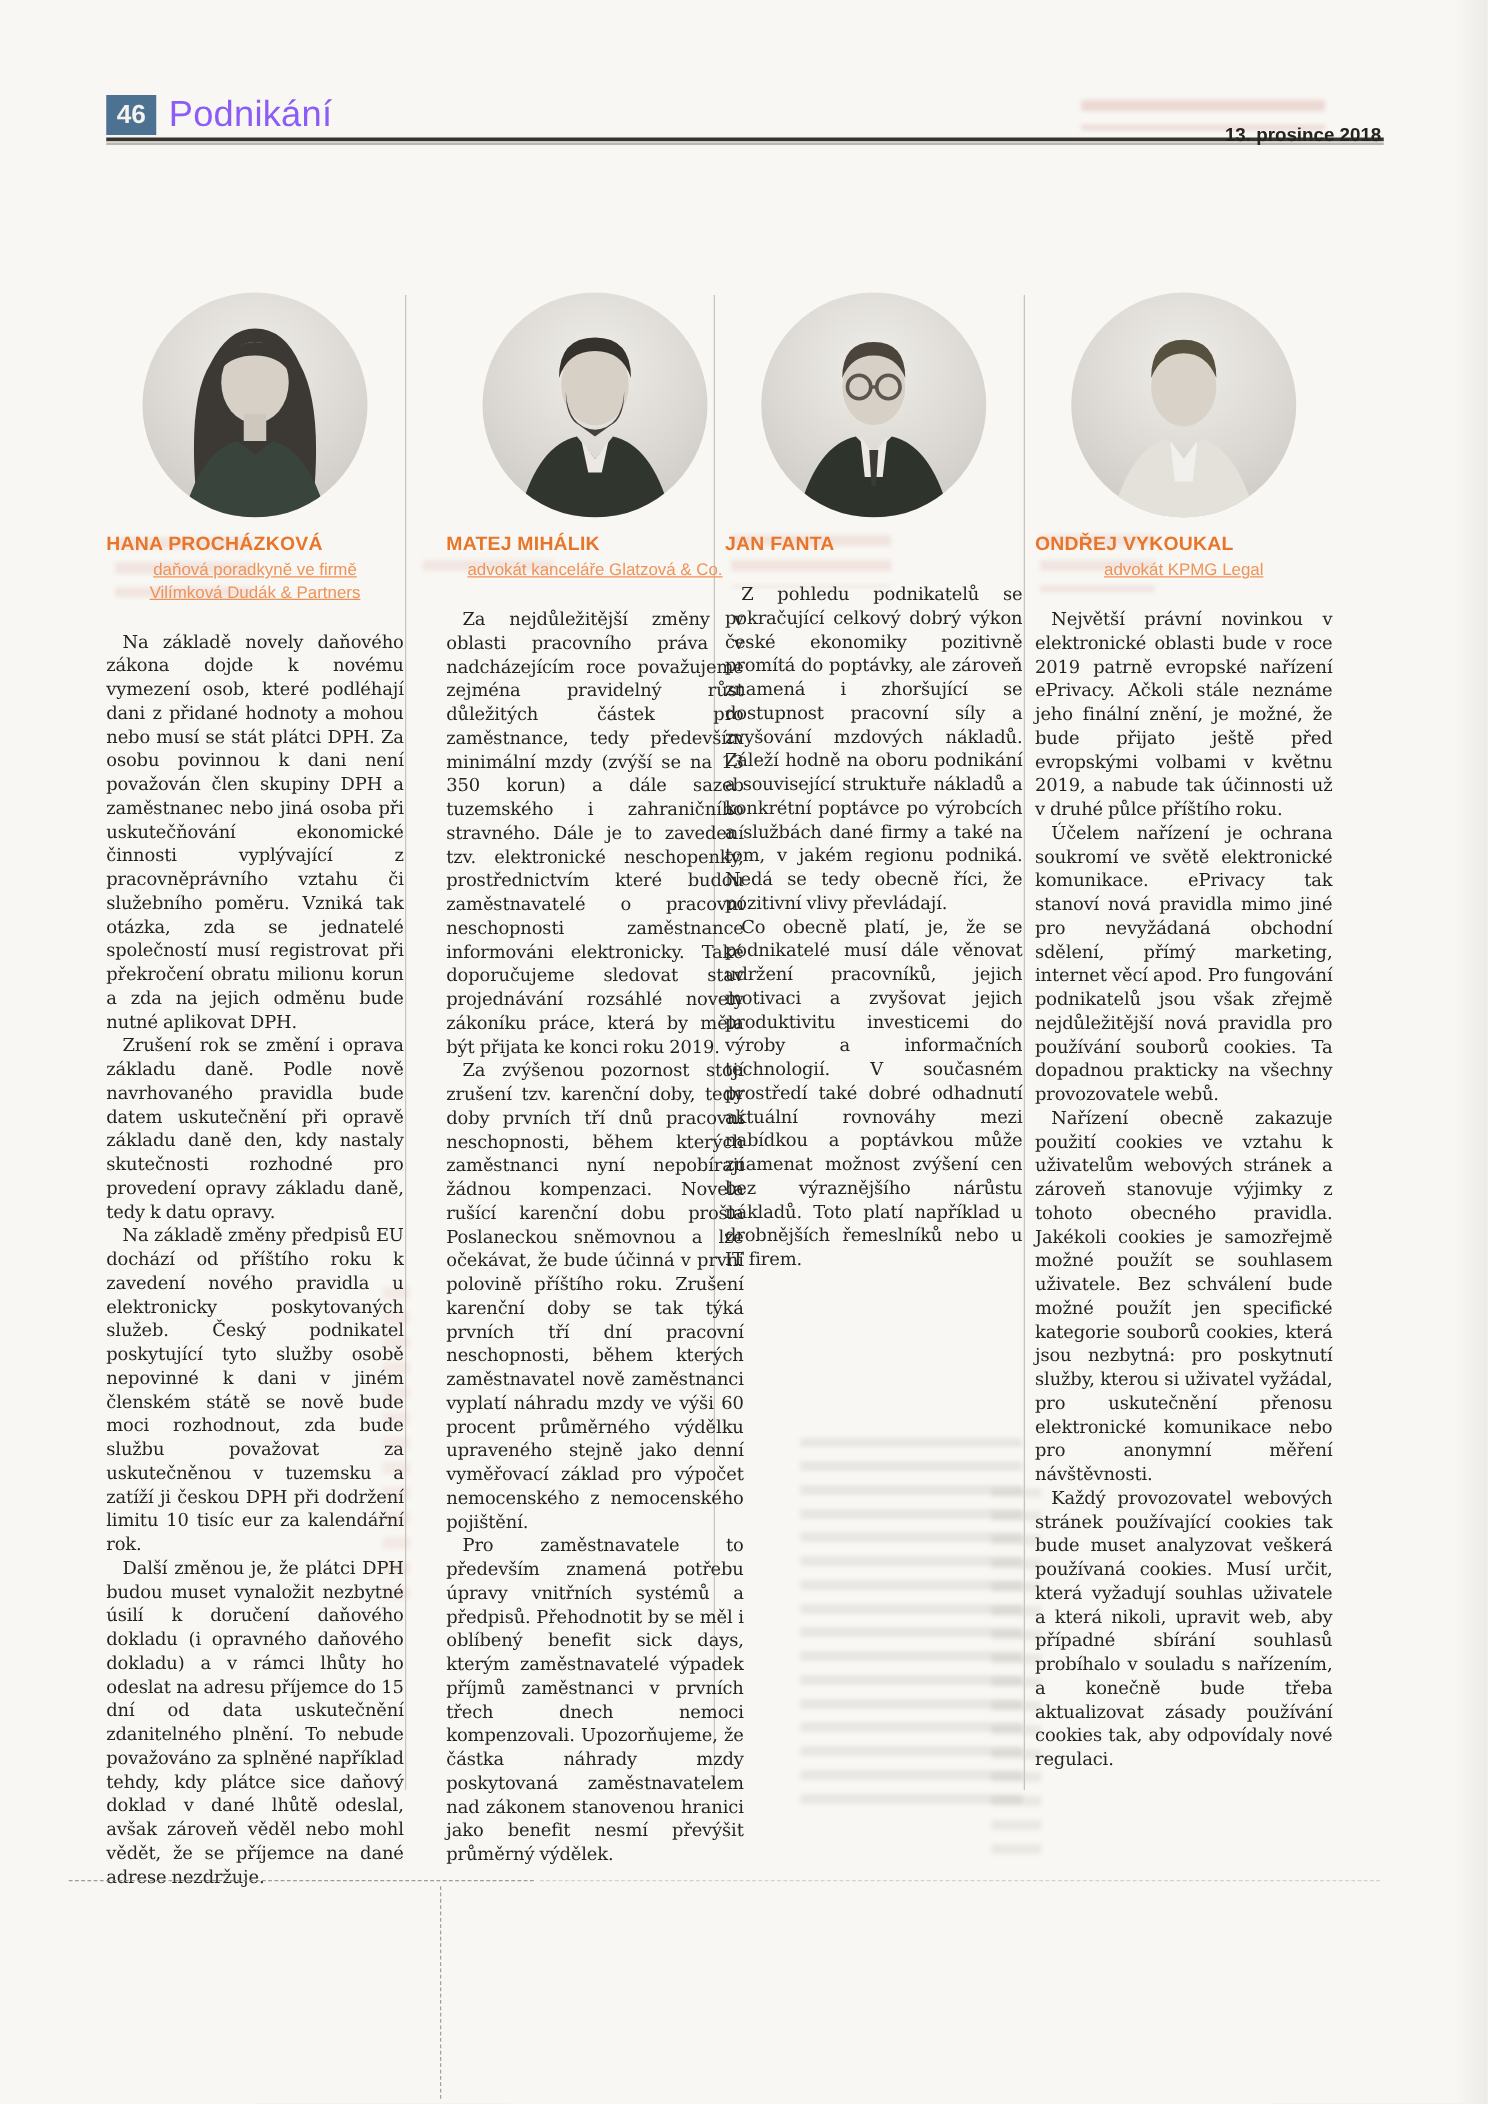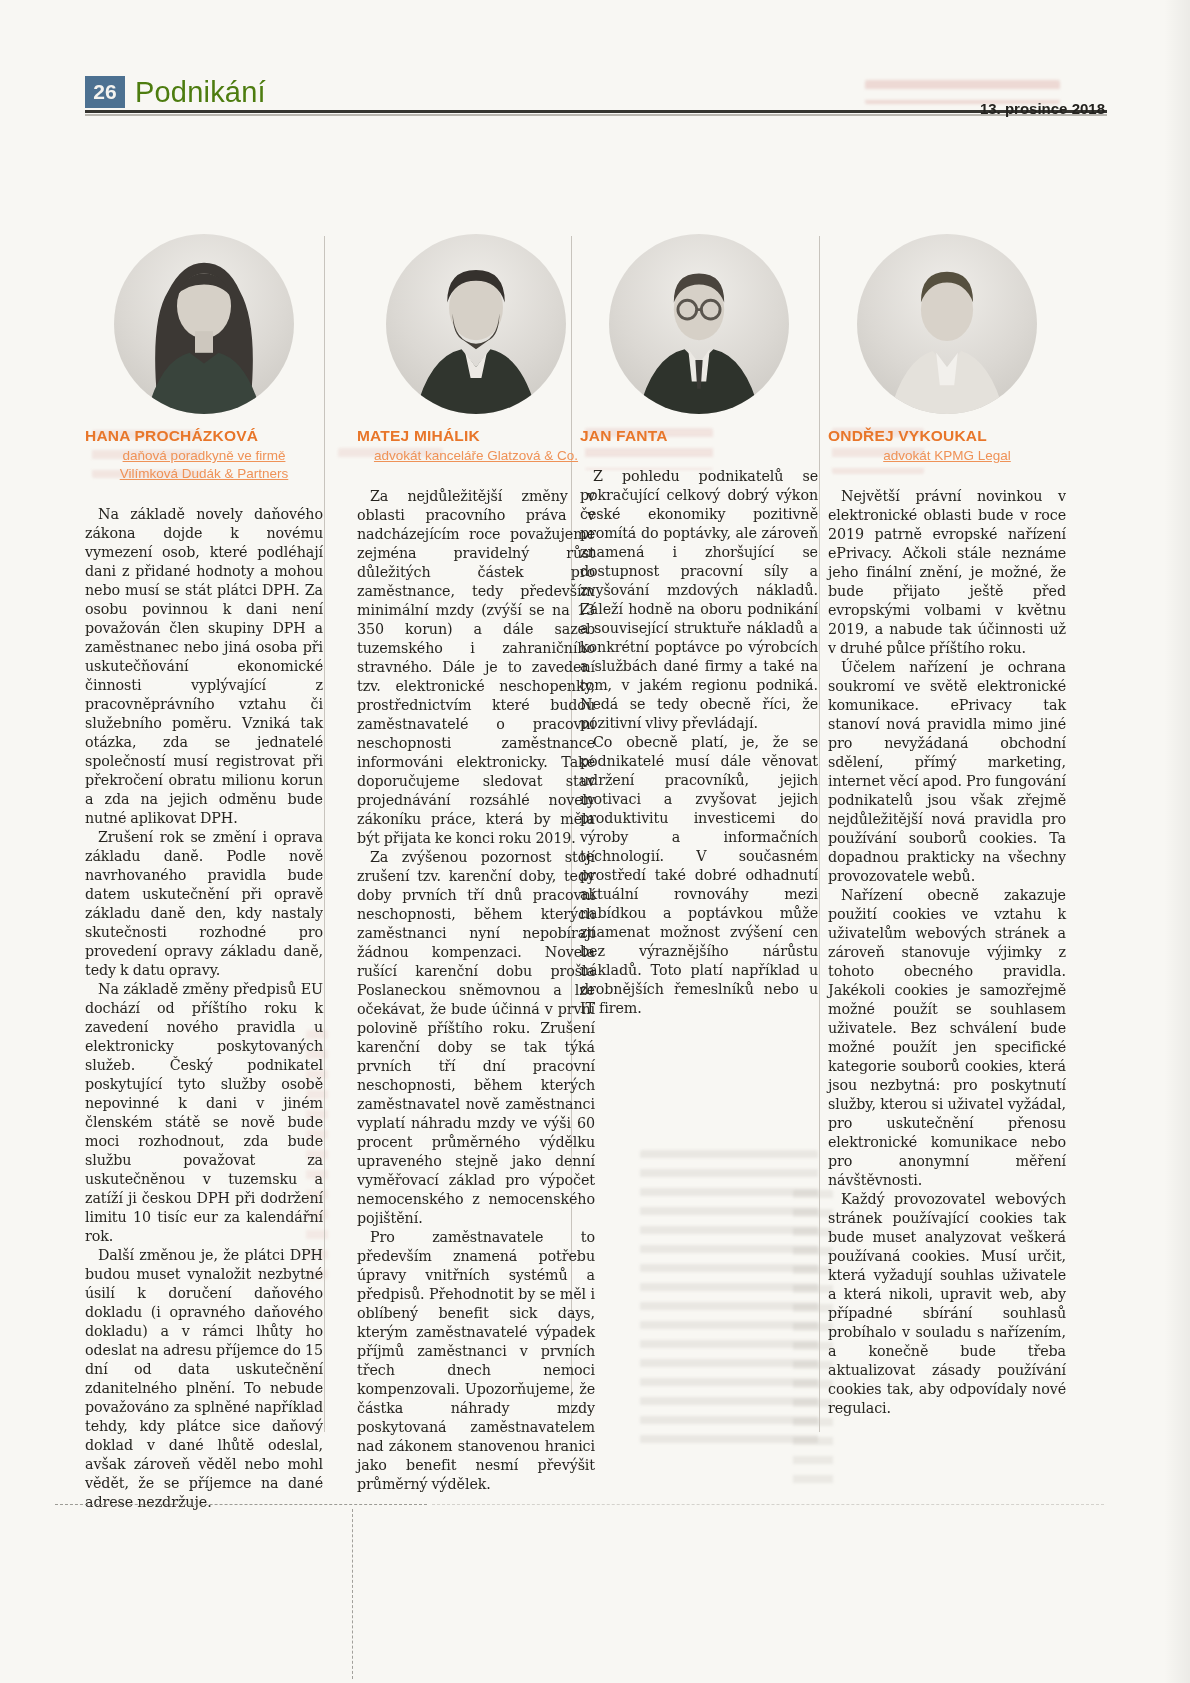--- a/index.html
+++ b/index.html
@@ -7,21 +7,21 @@
   .page{position:relative;width:1190px;height:1683px;background:#f8f7f3;overflow:hidden;}
   .page::after{content:"";position:absolute;top:0;right:0;width:26px;height:100%;
     background:linear-gradient(to right,rgba(0,0,0,0),rgba(0,0,0,0.05));pointer-events:none;}
 
   
   .header{position:absolute;top:76px;left:85px;width:1022px;height:38px;}
   .header-rule{position:absolute;left:0;right:0;top:34px;height:3px;background:#35342f;}
   .header-rule::after{content:"";position:absolute;left:0;right:0;top:4px;height:2px;background:#b9b6af;}
   .pagenum-box{position:absolute;left:0;top:0;width:40px;height:32px;background:#4d7191;
     color:#f4f3ef;font-size:21px;font-weight:bold;display:flex;align-items:center;justify-content:center;}
-  .section-title{position:absolute;left:50px;top:0;font-size:29px;font-weight:400;color:#4d7c0f;letter-spacing:.2px;}
+  .section-title{position:absolute;left:50px;top:0;font-size:29px;font-weight:400;color:#8b5cf6;letter-spacing:.2px;}
   .issue-date{position:absolute;right:2px;top:24px;font-size:15px;font-weight:bold;color:#24231f;}
 
   
   .column{position:absolute;top:234px;width:238px;}
   .col-0{left:85px;} .col-1{left:333px;margin-left:24px;} .col-2{left:580px;} .col-3{left:828px;}
   .col-sep{position:absolute;top:236px;height:1196px;width:1px;background:#c8c4bd;}
   .sep-0{left:324px;} .sep-1{left:571px;} .sep-2{left:819px;}
 
   .photo-wrap{width:180px;height:180px;margin:0 auto;border-radius:50%;overflow:hidden;
     background:radial-gradient(circle at 50% 32%,#efede9 0%,#dbd8d3 55%,#c7c4be 100%);}
@@ -56,21 +56,21 @@
   <div class="ghost ghost-pink" style="left:338px;top:448px;width:105px;height:20px;opacity:.55;"></div>
   <div class="ghost ghost-pink" style="left:585px;top:428px;width:128px;height:42px;opacity:.65;"></div>
   <div class="ghost ghost-pink" style="left:832px;top:428px;width:92px;height:46px;opacity:.6;"></div>
   <div class="ghost ghost-gray" style="left:640px;top:1150px;width:178px;height:300px;opacity:.55;"></div>
   <div class="ghost ghost-gray" style="left:793px;top:1190px;width:40px;height:300px;opacity:.5;"></div>
   <div class="ghost ghost-pink" style="left:306px;top:1030px;width:22px;height:250px;opacity:.45;"></div>
 
   <div class="header">
     <div class="header-rule"></div>
     <div class="pagenum-box">
-      <span>26</span>
+      <span>46</span>
     </div>
     <div class="section-title">Podnikání</div>
     <div class="issue-date">13. prosince 2018</div>
   </div>
 
   <div class="col-sep sep-0"></div>
   <div class="col-sep sep-1"></div>
   <div class="col-sep sep-2"></div>
 
   <div class="column col-0">

